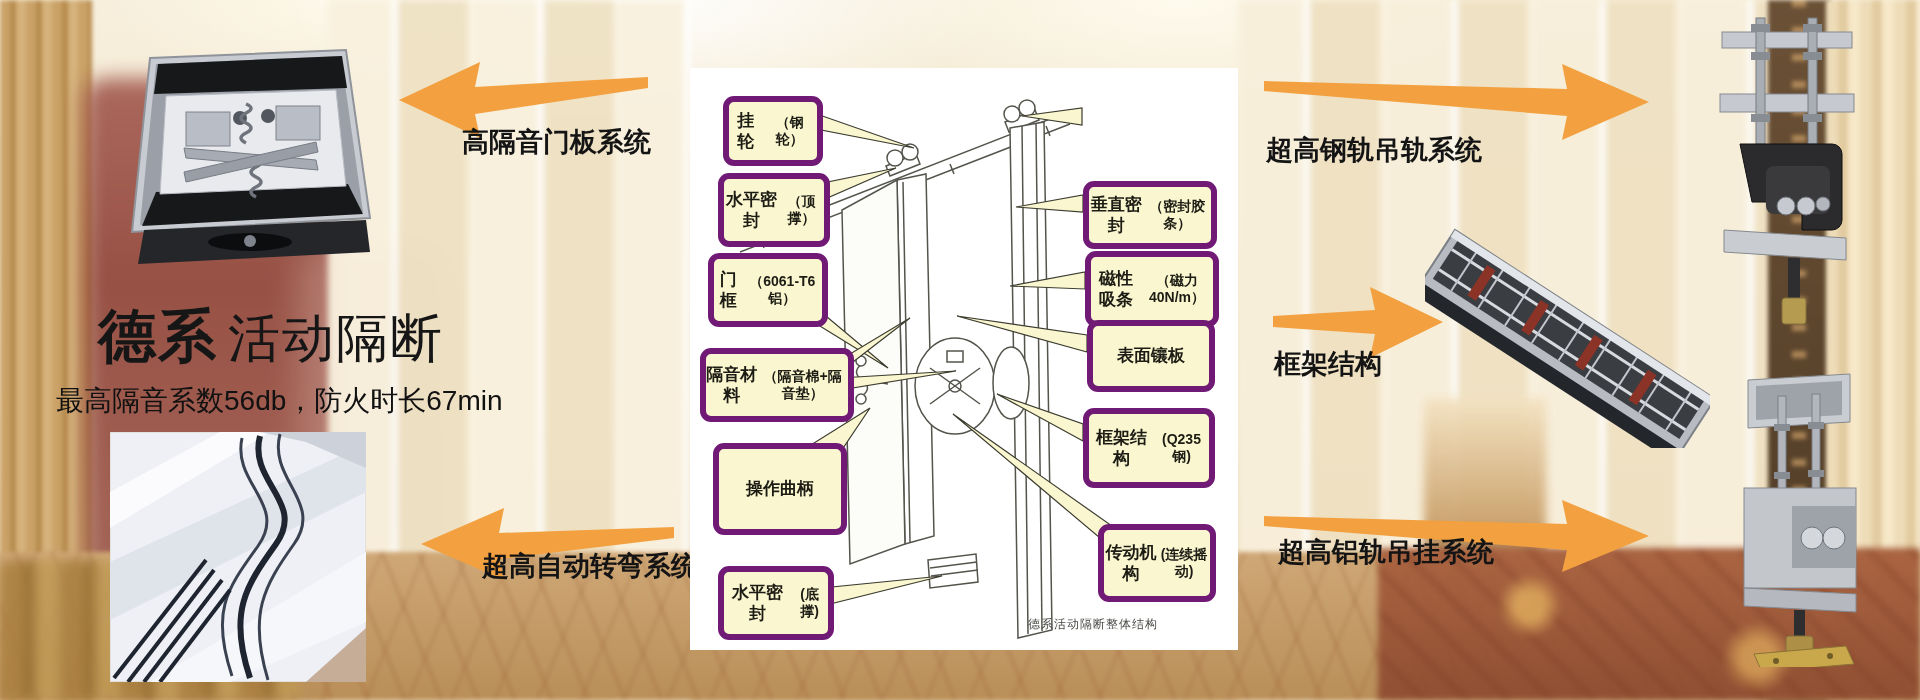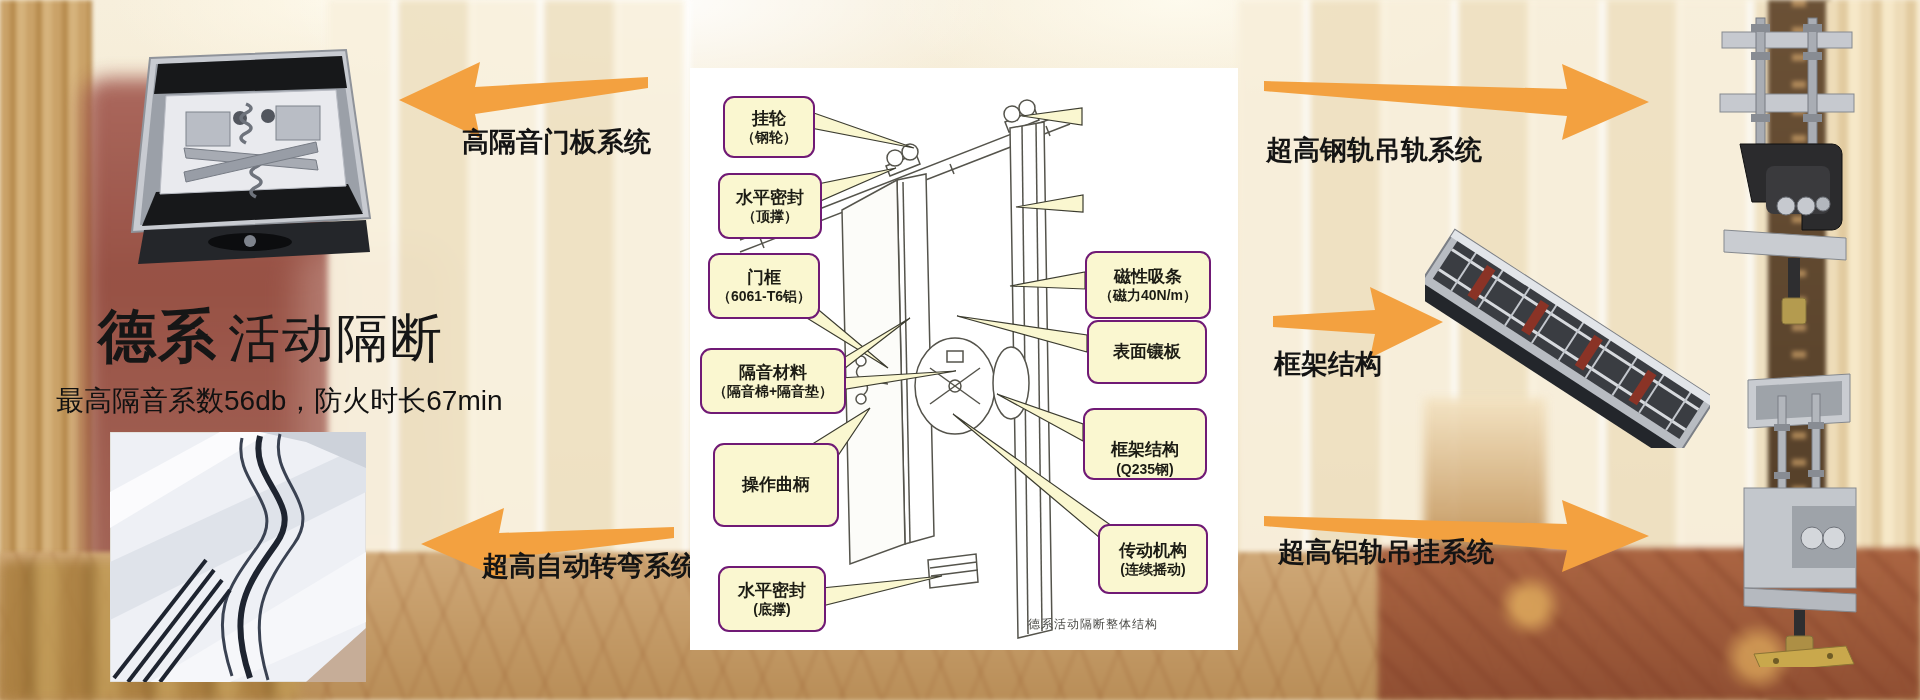--- a/index.html
+++ b/index.html
@@ -56,22 +56,22 @@
   #title .t-bold{font-size:58px;font-weight:900;letter-spacing:2px;}
   #title .t-rest{font-size:52px;font-weight:400;letter-spacing:2px;margin-left:10px;}
   #subtitle{left:56px;top:382px;font-size:28px;font-weight:400;color:#111;white-space:nowrap;}
   
   .arrow svg{display:block;width:100%;height:100%;}
   .arrow polygon{fill:#F3A140;}
   .arrow-label{font-size:27px;font-weight:700;color:#141414;white-space:nowrap;}
   
   #diagram-panel{left:690px;top:68px;width:548px;height:582px;background:#ffffff;}
   #diagram-svg{position:absolute;inset:0;width:548px;height:582px;}
-  .callout{position:absolute;display:flex;flex-direction:column;align-items:center;justify-content:center;
-    background:#FAF7D0;border:2px solid #701a75;border-radius:11px;
+  .callout{position:absolute;display:flex;flex-direction:row;align-items:center;justify-content:center;
+    background:#FAF7D0;border:6px solid #701a75;border-radius:11px;
     color:#1c1c14;text-align:center;line-height:1.25;}
   .callout .l1{font-size:17px;font-weight:700;}
   .callout .l2{font-size:14px;font-weight:700;}
   #diagram-caption{position:absolute;left:338px;top:548px;width:205px;font-size:12px;color:#4a4a46;
     letter-spacing:1px;white-space:nowrap;}
   
   .photo svg{display:block;width:100%;height:100%;}
 </style>
 </head>
 <body>
@@ -248,20 +248,24 @@
     </div>
     <div class="callout" style="left:23px;top:375px;width:122px;height:80px;">
       <div class="l1">操作曲柄</div>
       <div class="l2"></div>
     </div>
     <div class="callout" style="left:28px;top:498px;width:104px;height:62px;">
       <div class="l1">水平密封</div>
       <div class="l2">(底撑)</div>
     </div>
 
+    <div class="callout" style="left:393px;top:113px;width:122px;height:56px;">
+      <div class="l1">垂直密封</div>
+      <div class="l2">（密封胶条）</div>
+    </div>
     <div class="callout" style="left:395px;top:183px;width:122px;height:64px;">
       <div class="l1">磁性吸条</div>
       <div class="l2">（磁力40N/m）</div>
     </div>
     <div class="callout" style="left:397px;top:252px;width:116px;height:60px;">
       <div class="l1">表面镶板</div>
       <div class="l2"></div>
     </div>
     <div class="callout" style="left:393px;top:340px;width:120px;height:68px;justify-content:flex-end;">
       <div class="l1">框架结构</div>

